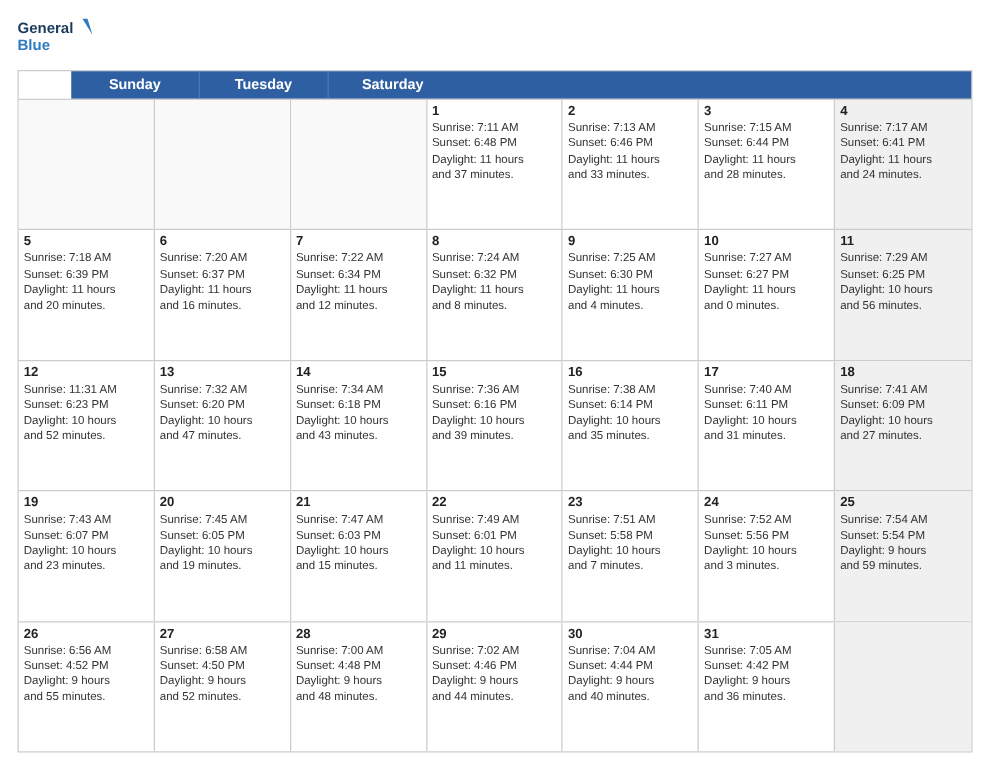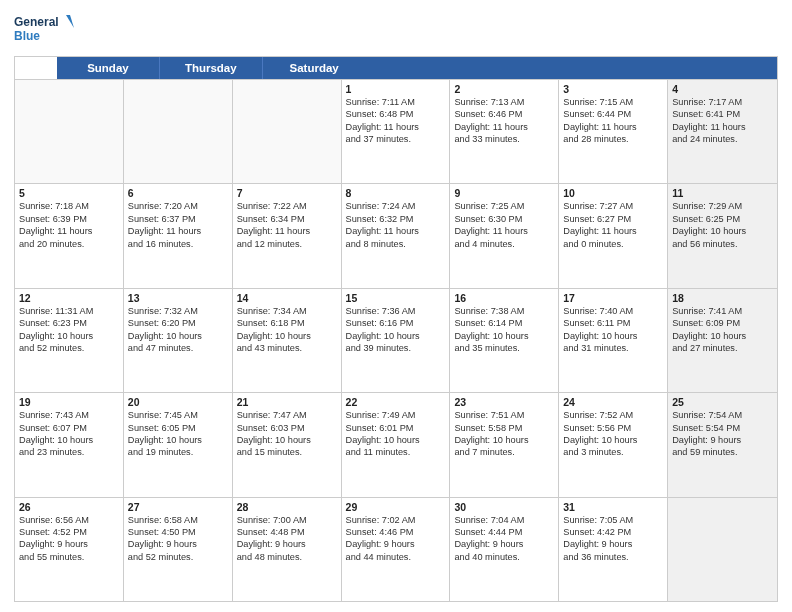--- a/index.html
+++ b/index.html
@@ -111,21 +111,21 @@
 </div>
     <div class="title-block">
       <div class="title-month"></div>
       <div class="title-location"></div>
     </div>
   </div>
 
   <div class="calendar">
     <div class="cal-header-row">
     <div class="cal-header-cell">Sunday</div>
-        <div class="cal-header-cell">Thursday</div>
+        <div class="cal-header-cell">Tuesday</div>
         <div class="cal-header-cell">Saturday</div>
       </div>
     <div class="cal-body">
     <div class="cal-week">
           <div class="cal-cell empty"></div>
           <div class="cal-cell empty"></div>
           <div class="cal-cell empty"></div>
           <div class="cal-cell">
             <div class="day-num">1</div>
             <div class="cell-line">Sunrise: 7:11 AM</div>

